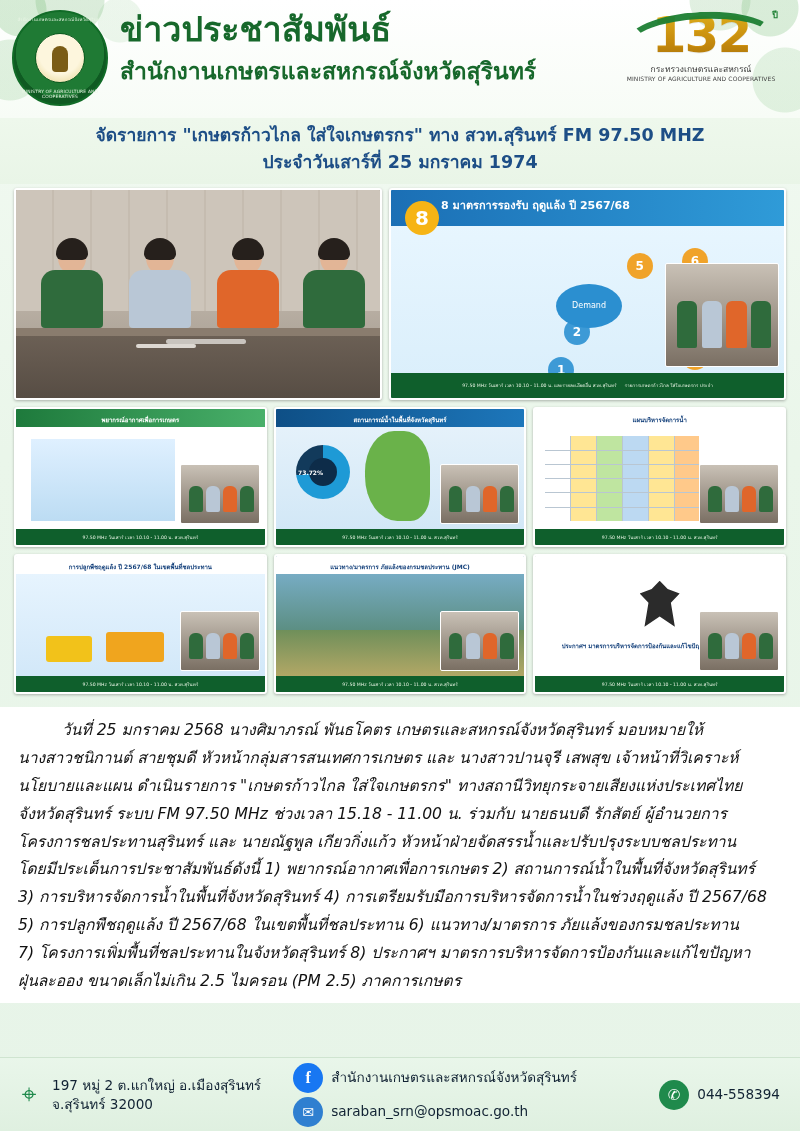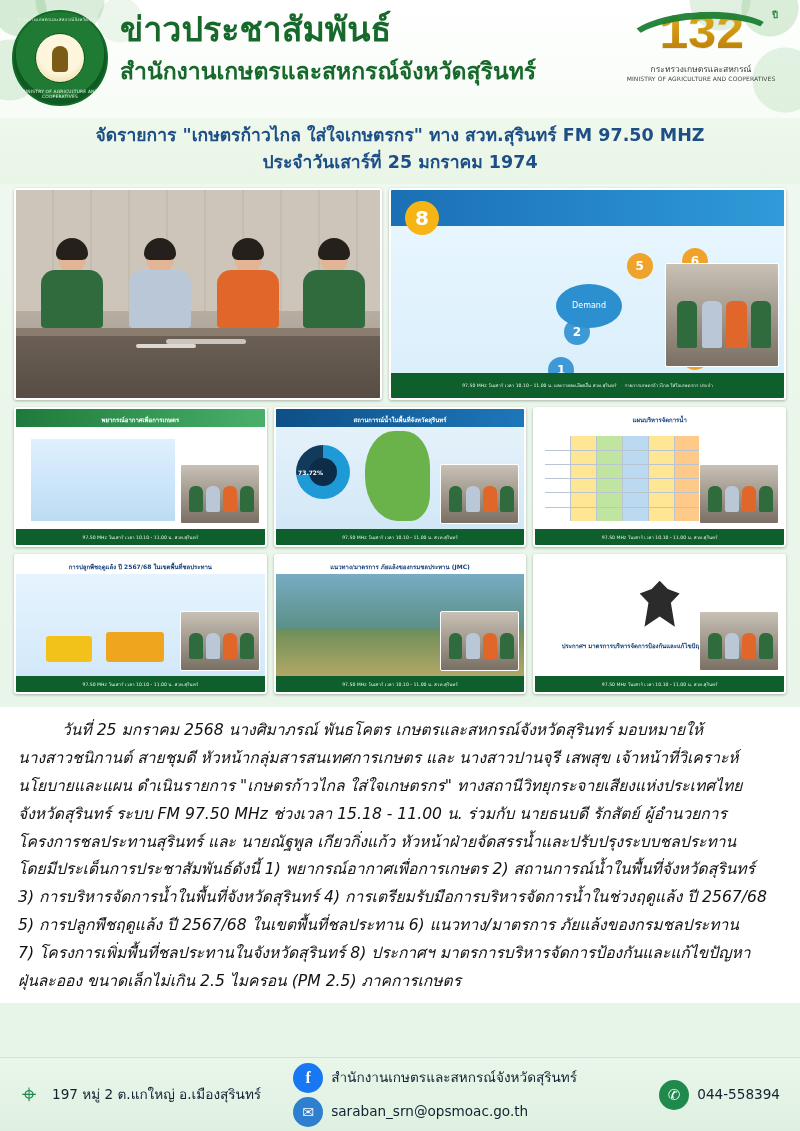--- a/index.html
+++ b/index.html
@@ -78,21 +78,20 @@
   .logo132 {
     position: absolute; right: 10px; top: 6px; width: 178px; height: 104px;
     text-align: center; z-index:3;
   }
   .logo132 .big {
     font-size: 50px; font-weight: 700; letter-spacing: -2px;
     background: linear-gradient(180deg,#f4c421 0%, #d99a10 55%, #b87a08 100%);
     -webkit-background-clip: text; background-clip: text; color: transparent;
     line-height: 58px;
     text-shadow: 0 1px 0 rgba(0,0,0,.07);
-    font-family: Liberation Mono, monospace;
   }
   .logo132 .ribbon{
     position:absolute; left:14px; top:6px; width:150px; height:56px;
     border-radius: 50% 50% 45% 45%;
     border-top: 7px solid #1d7f33;
     border-left: 6px solid transparent; border-right:6px solid transparent;
     transform: rotate(-3deg);
     opacity:.95;
   }
   .logo132 .yr{
@@ -282,20 +281,21 @@
           <div class="mic"></div>
             <div class="mic2"></div>
         </div>
       </div>
 
       <div class="cell c2">
         <div class="slide">
           <div class="g-infographic">
             <div class="hdr"></div>
             <div class="badge">8</div>
+            <div class="hdr-t">8 มาตรการรองรับ ฤดูแล้ง ปี 2567/68</div>
             <div class="node" style="background:#f0a32a;left:60%;top:30%;">5</div>
             <div class="node" style="background:#f0a32a;left:74%;top:28%;">6</div>
             <div class="node" style="background:#3d9ad6;left:46%;top:46%;">4</div>
             <div class="node" style="background:#3d9ad6;left:44%;top:62%;">2</div>
             <div class="node" style="background:#3d9ad6;left:40%;top:80%;">1</div>
             <div class="node" style="background:#56b24a;left:74%;top:52%;">7</div>
             <div class="node" style="background:#f0a32a;left:74%;top:74%;">8</div>
             <div class="center-oval">Demand</div>
           </div>
           <div class="inset big-inset">
@@ -467,20 +467,21 @@
     <p>5) การปลูกพืชฤดูแล้ง ปี 2567/68 ในเขตพื้นที่ชลประทาน 6) แนวทาง/มาตรการ ภัยแล้งของกรมชลประทาน</p>
     <p>7) โครงการเพิ่มพื้นที่ชลประทานในจังหวัดสุรินทร์ 8) ประกาศฯ มาตรการบริหารจัดการป้องกันและแก้ไขปัญหา</p>
     <p>ฝุ่นละออง ขนาดเล็กไม่เกิน 2.5 ไมครอน (PM 2.5) ภาคการเกษตร</p>
   </div>
 
   <div class="footer">
     <div class="fgroup">
       <div class="fico pin">⌖</div>
       <div class="ftxt">
         <span class="l2">197 หมู่ 2 ต.แกใหญ่ อ.เมืองสุรินทร์</span>
+        <span class="l2">จ.สุรินทร์ 32000</span>
       </div>
     </div>
 
     <div class="fcol" style="margin-left:22px;">
       <div class="frow">
         <div class="fico fb">f</div>
         <div class="ftxt">สำนักงานเกษตรและสหกรณ์จังหวัดสุรินทร์</div>
       </div>
       <div class="frow">
         <div class="fico mail">✉</div>

